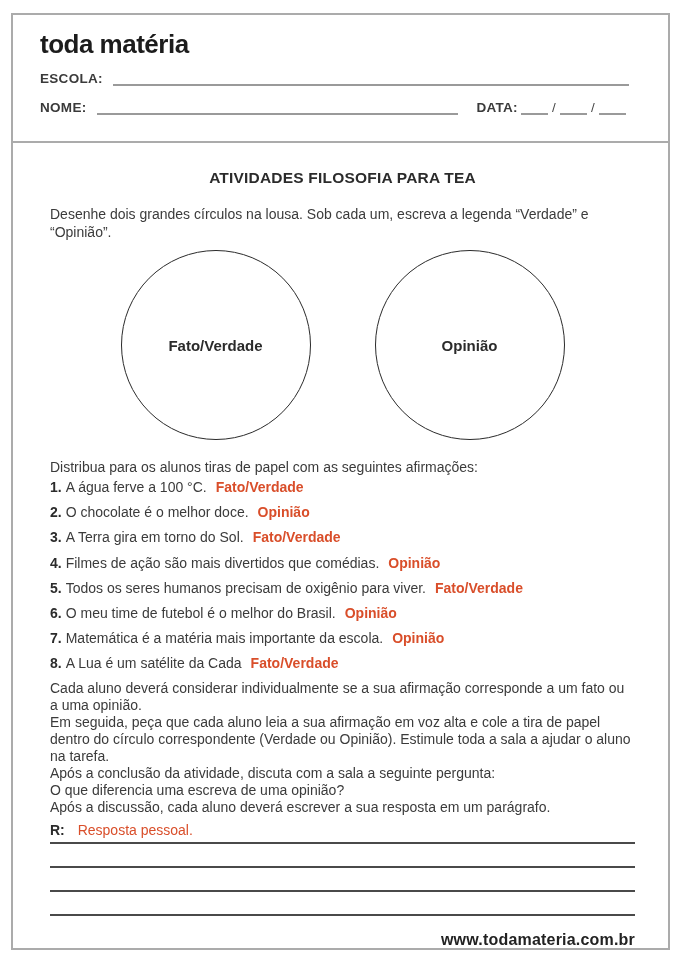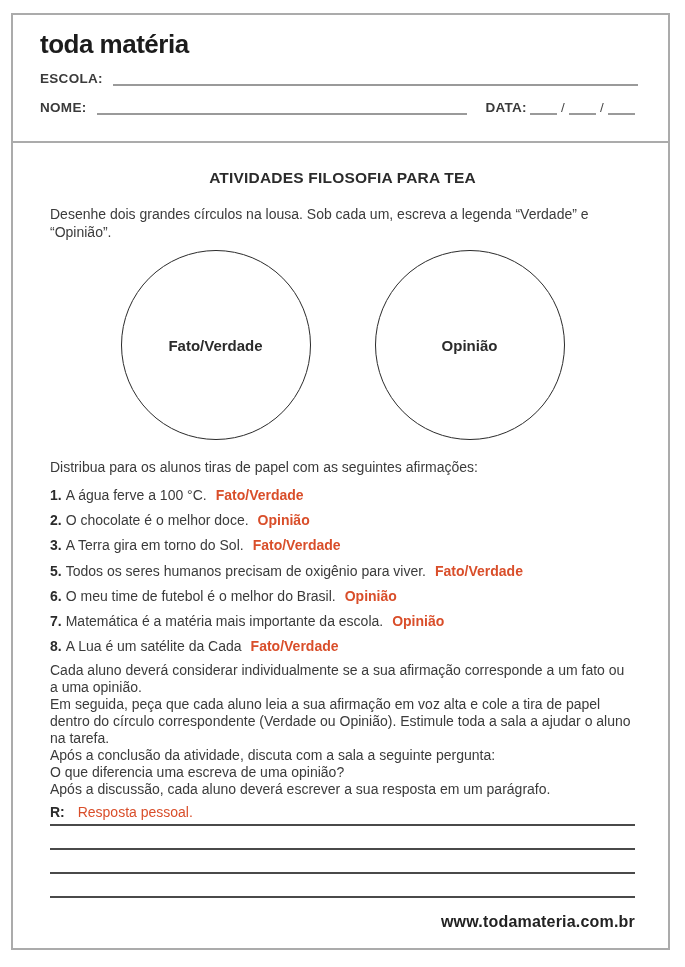--- a/index.html
+++ b/index.html
@@ -8,21 +8,21 @@
     font-family:"Liberation Sans", sans-serif; color:#3b3b3b;
     -webkit-font-smoothing:antialiased;
   }
   .page {
     position:absolute; left:11px; top:13px; width:659px; height:937px;
     border:2px solid #ababab; box-sizing:border-box; background:#fff;
   }
   
   .header {
     height:128px; box-sizing:border-box; border-bottom:2px solid #ababab;
-    padding:14px 30px 0 27px;
+    padding:14px 39px 0 27px;
   }
   .logo {
     font-size:26px; font-weight:bold; color:#1c1c1c; letter-spacing:-0.5px;
   }
   .field-row {
     display:flex; align-items:flex-end; font-size:13.5px; font-weight:bold;
     color:#3a3a3a; letter-spacing:0.3px;
   }
   .row-escola { margin-top:8px; }
   .row-nome   { margin-top:11px; }
@@ -39,21 +39,21 @@
   }
   .intro { font-size:14px; line-height:18px; margin-top:18px; }
   .circles { display:flex; justify-content:center; gap:64px; margin-top:9px; }
   .circle {
     width:190px; height:190px; border:1.5px solid #2b2b2b; border-radius:50%;
     display:flex; align-items:center; justify-content:center;
     font-size:15px; font-weight:bold; color:#2b2b2b; box-sizing:border-box;
     background:#fff;
   }
   .distribute { margin-top:19px; font-size:14px; }
-  .stmt-list  { margin-top:8px; }
+  .stmt-list  { margin-top:0; }
   .stmt { font-size:14px; line-height:25.2px; white-space:nowrap; }
   .stmt .num { font-weight:bold; color:#2b2b2b; margin-right:4px; }
   .ans  { font-weight:bold; margin-left:9px; }
   .paragraphs { margin-top:3px; font-size:14px; line-height:17px; }
   .paragraphs p { margin:0; }
   .r-row { margin-top:6px; font-size:14px; }
   .r-prefix { font-weight:bold; color:#2b2b2b; }
   .r-answer { margin-left:9px; }
   .line { border-bottom:2.5px solid #4a4a4a; height:0; }
   .l1 { margin-top:4px; }
@@ -111,20 +111,23 @@
       <div class="stmt">
         <span class="num">1.</span><span>A água ferve a 100 °C.</span><span class="ans accent" style="color: rgb(217, 78, 42);">Fato/Verdade</span>
       </div>
       <div class="stmt">
         <span class="num">2.</span><span>O chocolate é o melhor doce.</span><span class="ans accent" style="color: rgb(217, 78, 42);">Opinião</span>
       </div>
       <div class="stmt">
         <span class="num">3.</span><span>A Terra gira em torno do Sol.</span><span class="ans accent" style="color: rgb(217, 78, 42);">Fato/Verdade</span>
       </div>
       <div class="stmt">
+        <span class="num">4.</span><span>Filmes de ação são mais divertidos que comédias.</span><span class="ans accent" style="color: rgb(217, 78, 42);">Opinião</span>
+      </div>
+      <div class="stmt">
         <span class="num">5.</span><span>Todos os seres humanos precisam de oxigênio para viver.</span><span class="ans accent" style="color: rgb(217, 78, 42);">Fato/Verdade</span>
       </div>
       <div class="stmt">
         <span class="num">6.</span><span>O meu time de futebol é o melhor do Brasil.</span><span class="ans accent" style="color: rgb(217, 78, 42);">Opinião</span>
       </div>
       <div class="stmt">
         <span class="num">7.</span><span>Matemática é a matéria mais importante da escola.</span><span class="ans accent" style="color: rgb(217, 78, 42);">Opinião</span>
       </div>
       <div class="stmt">
         <span class="num">8.</span><span>A Lua é um satélite da Cada</span><span class="ans accent" style="color: rgb(217, 78, 42);">Fato/Verdade</span>

